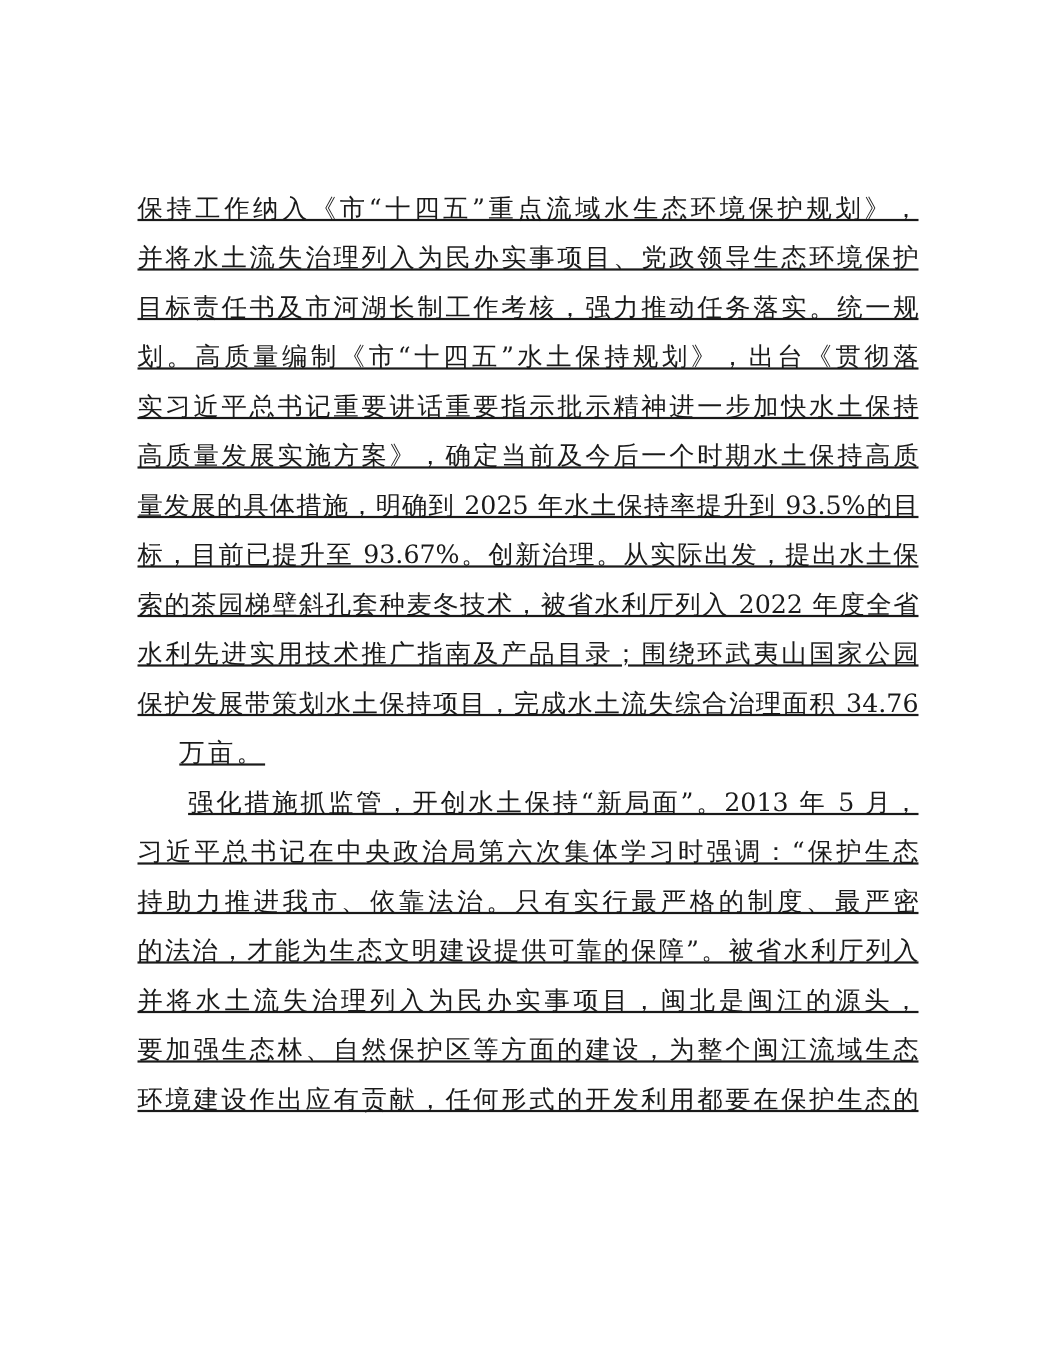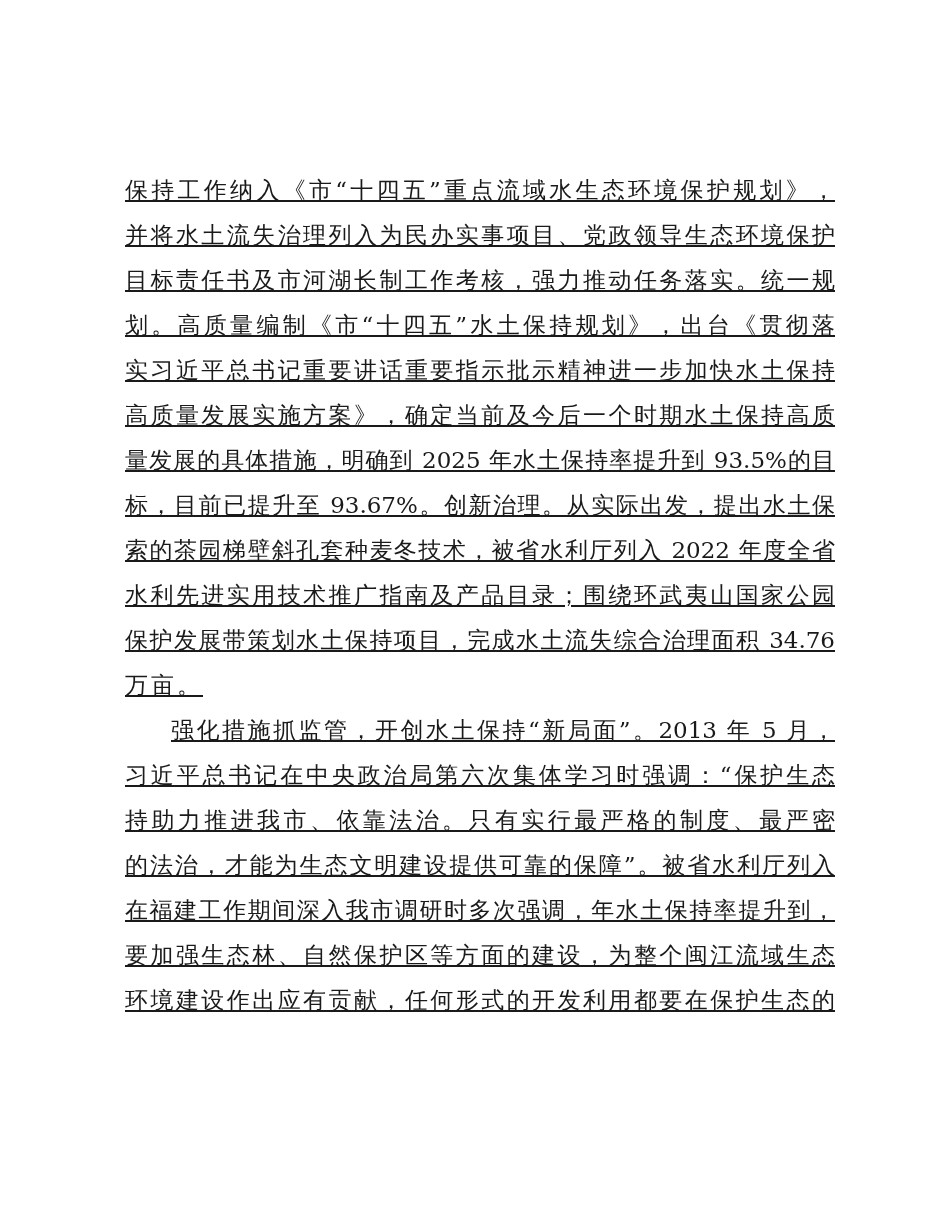--- a/index.html
+++ b/index.html
@@ -36,20 +36,21 @@
       color: #1a1a1a;
       white-space: nowrap;
       text-align: justify;
       text-align-last: justify;
       letter-spacing: 0;
       text-decoration: underline;
     }
     .line.last {
       text-align-last: left;
       letter-spacing: 3px;
+      margin-left: 38px;
     }
     .line.indent {
       padding-left: 46px;
     }
   </style>
 </head>
 <body>
 
 <div class="page">
   <div class="content">
@@ -67,19 +68,19 @@
       <span class="line">水利先进实用技术推广指南及产品目录；围绕环武夷山国家公园</span>
       <span class="line">保护发展带策划水土保持项目，完成水土流失综合治理面积 34.76</span>
       <span class="line last">万亩。</span>
     </div>
 
     <div class="paragraph">
       <span class="line indent">强化措施抓监管，开创水土保持“新局面”。2013 年 5 月，</span>
       <span class="line">习近平总书记在中央政治局第六次集体学习时强调：“保护生态</span>
       <span class="line">持助力推进我市、依靠法治。只有实行最严格的制度、最严密</span>
       <span class="line">的法治，才能为生态文明建设提供可靠的保障”。被省水利厅列入</span>
-      <span class="line">在福建工作期间深入我市调研时多次强调，年水土保持率提升到，</span>
+      <span class="line">并将水土流失治理列入为民办实事项目，闽北是闽江的源头，</span>
       <span class="line">要加强生态林、自然保护区等方面的建设，为整个闽江流域生态</span>
       <span class="line">环境建设作出应有贡献，任何形式的开发利用都要在保护生态的</span>
     </div>
 
   </div>
 </div>
 
 </body></html>

